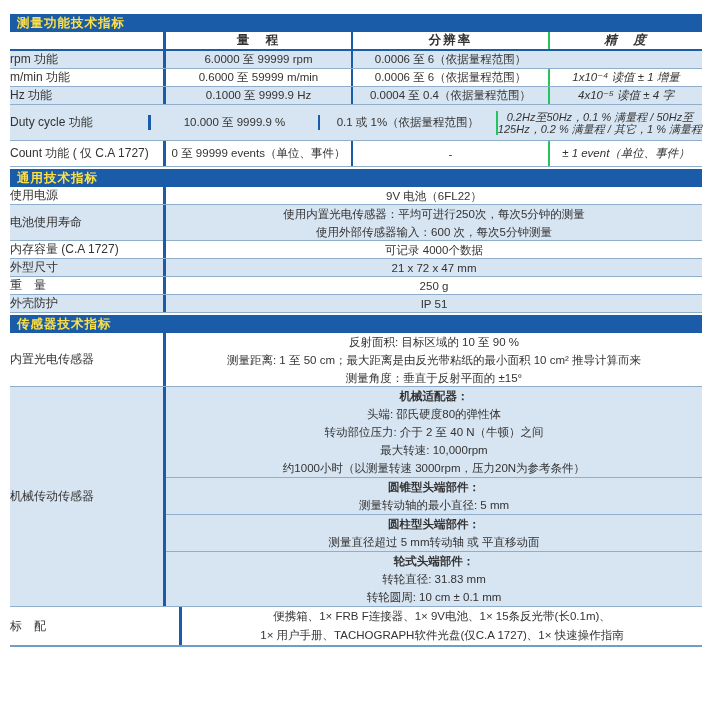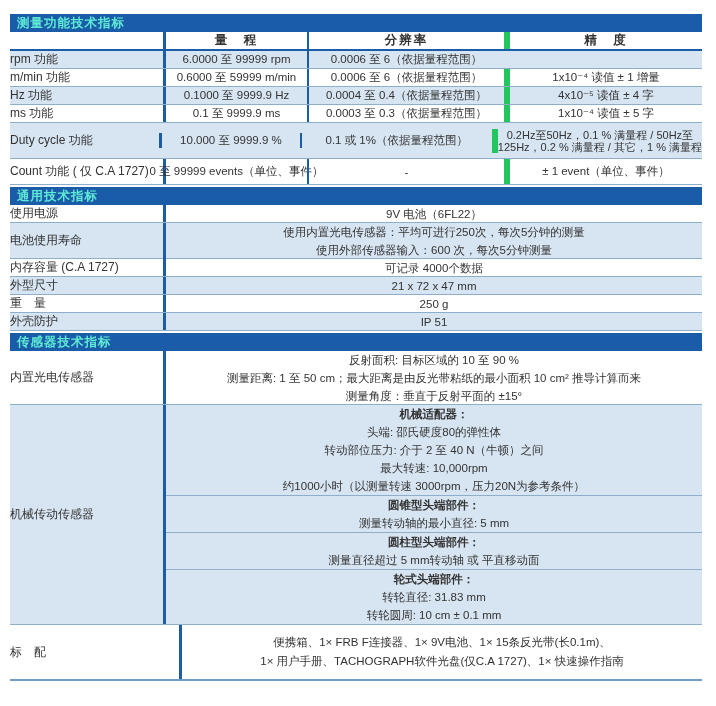--- a/index.html
+++ b/index.html
@@ -5,33 +5,33 @@
   html,body{margin:0;padding:0;overflow:hidden;}
   body{
     width:716px;height:706px;background:#ffffff;
     font-family:"Liberation Sans","DejaVu Sans",sans-serif;
     color:#333333;
   }
   *{box-sizing:border-box;}
   .sheet{margin:14px 14px 0 10px;width:692px;}
   
   .secbar{
-    background:#1A5CA8;color:#5eead4;font-weight:bold;font-size:12.5px;
+    background:#1A5CA8;color:#fde047;font-weight:bold;font-size:12.5px;
     height:18px;line-height:18px;padding-left:7px;letter-spacing:1px;
   }
   .gap{height:2px;background:#ffffff;}
   
   .row{display:flex;border-bottom:1px solid #8FAECB;background:#ffffff;}
   .row.alt{background:#D7E4F1;}
   
   .c1{width:153px;display:flex;align-items:center;font-size:12px;white-space:nowrap;}
   
-  .c2{width:144px;border-left:3px solid #1A5CA8;}
+  .c2{width:188px;border-left:3px solid #1A5CA8;}
   .c3{width:197px;border-left:2px solid #1A5CA8;}
-  .c4{flex:1;border-left:6px solid #22c55e;}
+  .c4{flex:1;border-left:2px solid #22c55e;font-style:italic;}
   .cell{display:flex;flex-direction:column;align-items:center;justify-content:center;
         text-align:center;font-size:11.5px;white-space:nowrap;}
   .h18{height:18px;} .h26{height:26px;} .h36{height:36px;align-items:center;} .h54{height:54px;}
   .mhead{border-bottom:2px solid #1A5CA8;}
   .mhead .cell{font-weight:bold;font-size:12.5px;letter-spacing:2px;}
   .small{font-size:11px;line-height:12px;}
   
   .gc{flex:1;border-left:3px solid #1A5CA8;display:flex;flex-direction:column;justify-content:center;}
   .ln{height:18px;line-height:18px;text-align:center;font-size:11.5px;white-space:nowrap;}
   .bh{font-weight:bold;}
@@ -67,26 +67,20 @@
     <div class="c4 cell">1x10⁻⁴ 读值 ± 1 增量</div>
   </div>
 
   <div class="row alt h18">
     <div class="c1">Hz 功能</div>
     <div class="c2 cell">0.1000 至 9999.9 Hz</div>
     <div class="c3 cell">0.0004 至 0.4（依据量程范围）</div>
     <div class="c4 cell">4x10⁻⁵ 读值 ± 4 字</div>
   </div>
 
-  <div class="row h18">
-    <div class="c1">ms 功能</div>
-    <div class="c2 cell">0.1 至 9999.9 ms</div>
-    <div class="c3 cell">0.0003 至 0.3（依据量程范围）</div>
-    <div class="c4 cell">1x10⁻⁴ 读值 ± 5 字</div>
-  </div>
 
   <div class="row alt h36">
     <div class="c1">Duty cycle 功能</div>
     <div class="c2 cell">10.000 至 9999.9 %</div>
     <div class="c3 cell">0.1 或 1%（依据量程范围）</div>
     <div class="c4 cell">
       <div class="small">0.2Hz至50Hz，0.1 % 满量程 / 50Hz至</div>
       <div class="small">125Hz，0.2 % 满量程 / 其它，1 % 满量程</div>
     </div>
   </div>
@@ -176,21 +170,21 @@
         <div class="ln">测量直径超过 5 mm转动轴 或 平直移动面</div>
       </div>
       <div class="block">
         <div class="ln bh">轮式头端部件：</div>
         <div class="ln">转轮直径: 31.83 mm</div>
         <div class="ln">转轮圆周: 10 cm ± 0.1 mm</div>
       </div>
     </div>
   </div>
 
-  <div class="row lastrow" style="height:56px;gap:16px;">
+  <div class="row lastrow" style="height:40px;gap:16px;">
     <div class="c1">标　配</div>
     <div class="gc">
       <div class="ln">便携箱、1× FRB F连接器、1× 9V电池、1× 15条反光带(长0.1m)、</div>
       <div class="ln">1× 用户手册、TACHOGRAPH软件光盘(仅C.A 1727)、1× 快速操作指南</div>
     </div>
   </div>
 
 </div>
 
 </body></html>

